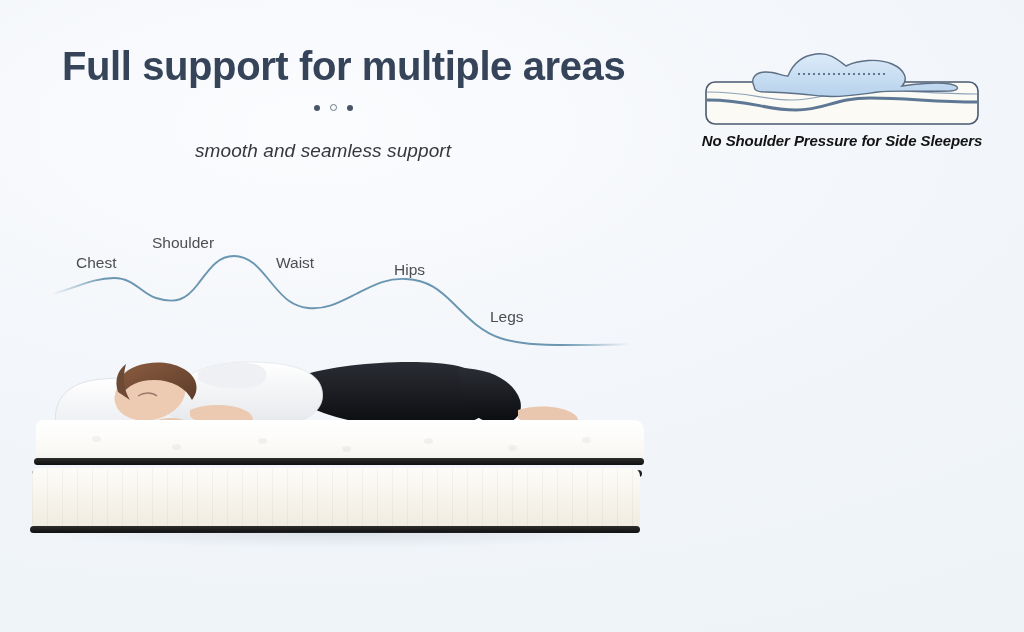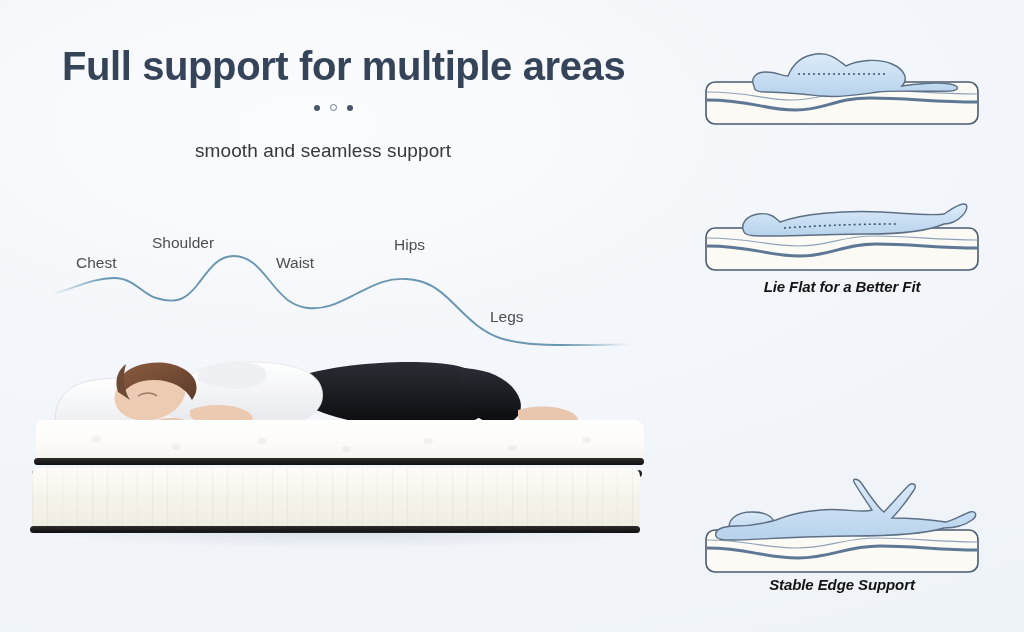--- a/index.html
+++ b/index.html
@@ -53,20 +53,21 @@
     background: transparent;
   }
   #subtitle {
     position: absolute;
     left: 195px;
     top: 140px;
     font-size: 19px;
     color: #36383c;
     letter-spacing: 0.1px;
     white-space: nowrap;
+    font-style: italic;
   }
 
   
   #contour-wrap {
     position: absolute;
     left: 30px;
     top: 228px;
     width: 620px;
     height: 160px;
   }
@@ -186,21 +187,21 @@
 
       <line x1="97" y1="56" x2="97" y2="152" stroke="url(#dropFade)" stroke-width="1.7"></line>
       <line x1="204" y1="28" x2="204" y2="152" stroke="url(#dropFade)" stroke-width="1.7"></line>
       <line x1="292" y1="80" x2="292" y2="152" stroke="url(#dropFade)" stroke-width="1.7"></line>
       <line x1="511" y1="116" x2="511" y2="152" stroke="url(#dropFade)" stroke-width="1.7"></line>
     </svg>
 
     <div class="region-label" style="left:46px;  top:26px;">Chest</div>
     <div class="region-label" style="left:122px; top:6px;">Shoulder</div>
     <div class="region-label" style="left:246px; top:26px;">Waist</div>
-    <div class="region-label" style="left:364px; top:8px;">Hips</div>
+    <div class="region-label" style="left:364px; top:33px;">Hips</div>
     <div class="region-label" style="left:460px; top:80px;">Legs</div>
   </div>
 
   <div id="scene">
 
     <svg width="626" height="130" viewBox="0 0 626 130" style="position:absolute;left:0;top:0;">
       <defs>
         <linearGradient id="shirtG" x1="0" y1="0" x2="0" y2="1">
           <stop offset="0%" stop-color="#ffffff"></stop>
           <stop offset="100%" stop-color="#e4e6ea"></stop>
@@ -282,52 +283,19 @@
       <path d="M 15,64 C 60,64 72,74 104,74 C 134,74 142,62 178,62 C 216,62 242,66 285,66" fill="none" stroke="#5d7794" stroke-width="3"></path>
 
       <path d="M 62,50 C 58,42 64,36 74,36 C 84,36 90,40 96,40
                C 100,30 108,20 124,18 C 140,16 148,26 154,30
                C 166,24 186,22 200,28 C 214,34 216,44 210,50
                C 222,48 244,46 258,48 C 268,50 268,54 258,55
                C 230,56 200,54 186,56 C 170,58 150,62 130,60
                C 108,58 88,56 74,56 C 64,56 62,54 62,50 Z" fill="url(#bodyG1)" stroke="#5c6f85" stroke-width="1.4"></path>
       <path d="M 106,38 L 196,38" stroke="#3f536b" stroke-width="1.6" stroke-dasharray="2 3"></path>
     </svg>
+    <div class="panel-caption">No Shoulder Pressure for Side Sleepers</div>
   </div>
 
-  <div class="panel" style="top:186px;">
-    <svg class="panel-fig" width="300" height="92" viewBox="0 0 300 92">
-      <rect x="14" y="42" width="272" height="42" rx="9" fill="#fbfaf4" stroke="#4a5a70" stroke-width="1.6"></rect>
-      <path d="M 15,52 C 60,52 74,60 106,60 C 138,60 148,50 182,50 C 218,50 244,54 285,54" fill="none" stroke="#8fa2b8" stroke-width="1.2"></path>
-      <path d="M 15,60 C 60,60 76,70 108,70 C 140,70 150,58 184,58 C 220,58 246,62 285,62" fill="none" stroke="#5d7794" stroke-width="3"></path>
-      <path d="M 52,46 C 48,38 54,30 66,28 C 78,26 84,32 88,36
-               C 110,28 150,24 190,26 C 222,28 240,30 252,28
-               C 258,24 266,18 272,18 C 276,18 276,24 270,30
-               C 264,36 258,38 252,38 C 238,44 210,48 176,48
-               C 140,48 100,50 78,50 C 62,50 54,50 52,46 Z" fill="url(#bodyG1)" stroke="#5c6f85" stroke-width="1.4"></path>
-      <path d="M 92,42 C 120,40 160,38 204,38" stroke="#3f536b" stroke-width="1.6" stroke-dasharray="2 3" fill="none"></path>
-    </svg>
-    <div class="panel-caption">Lie Flat for a Better Fit</div>
-  </div>
-
-
-  <div class="panel" style="top:478px;">
-    <svg class="panel-fig" width="300" height="98" viewBox="0 0 300 98">
-      <rect x="14" y="52" width="272" height="42" rx="9" fill="#fbfaf4" stroke="#4a5a70" stroke-width="1.6"></rect>
-      <path d="M 15,62 C 56,62 70,70 104,70 C 138,70 150,60 186,60 C 220,60 246,64 285,64" fill="none" stroke="#8fa2b8" stroke-width="1.2"></path>
-      <path d="M 15,70 C 56,70 72,80 106,80 C 140,80 152,68 188,68 C 222,68 248,72 285,72" fill="none" stroke="#5d7794" stroke-width="3"></path>
-
-      <path d="M 38,54 C 34,42 44,34 60,34 C 76,34 84,40 82,50 C 80,58 52,60 38,54 Z" fill="url(#bodyG1)" stroke="#5c6f85" stroke-width="1.4"></path>
-
-      <path d="M 24,58 C 22,52 30,48 44,48 C 58,48 70,46 84,42
-               C 104,34 130,30 152,32 C 166,33 174,34 180,32
-               C 172,20 164,8 162,4 C 160,0 166,0 170,6
-               C 178,18 186,30 192,34
-               C 198,28 210,14 216,8 C 220,4 226,6 222,12
-               C 214,24 204,36 200,40
-               C 216,40 240,42 254,44 C 262,42 272,36 278,34
-               C 284,32 286,38 280,42 C 272,48 262,50 252,50
-               C 232,56 196,58 160,58 C 112,58 60,62 40,62 C 28,62 25,61 24,58 Z" fill="url(#bodyG1)" stroke="#5c6f85" stroke-width="1.4"></path>
-    </svg>
-    <div class="panel-caption">Stable Edge Support</div>
-  </div>
+
+
 
 </div>
 
 </body></html>

